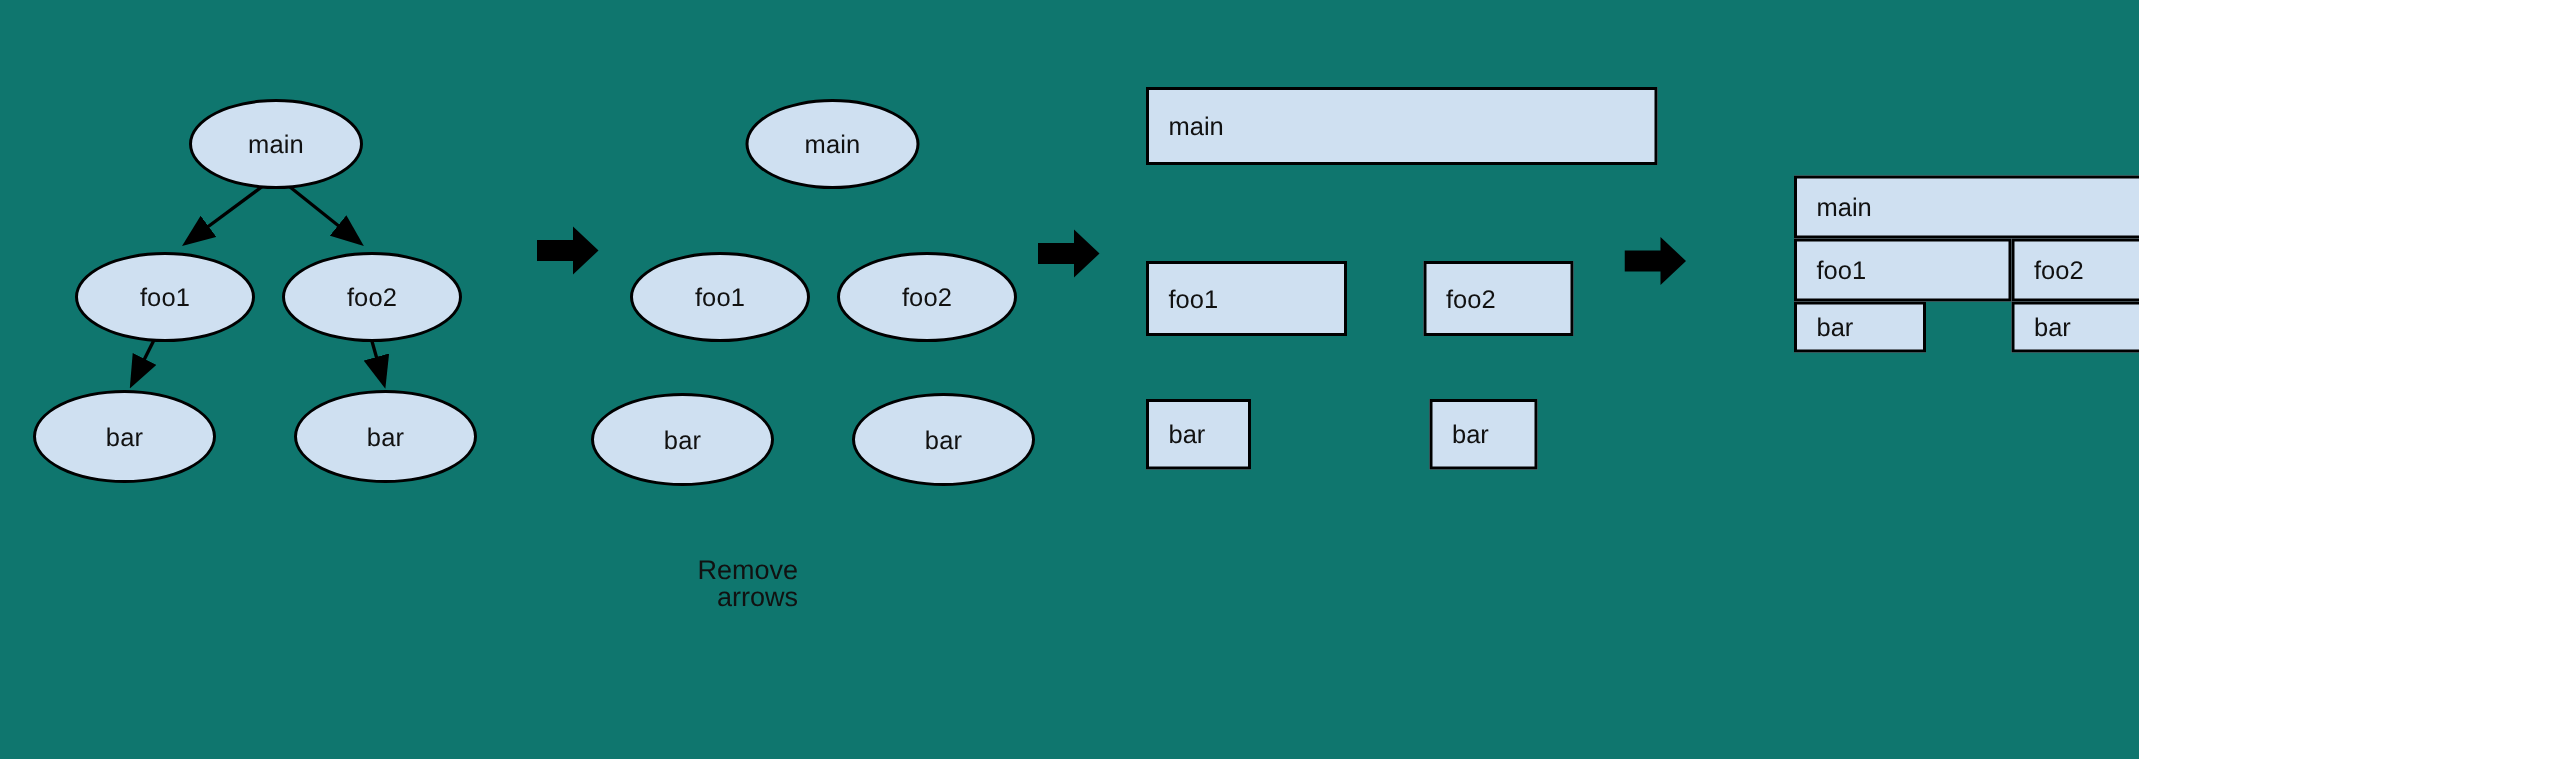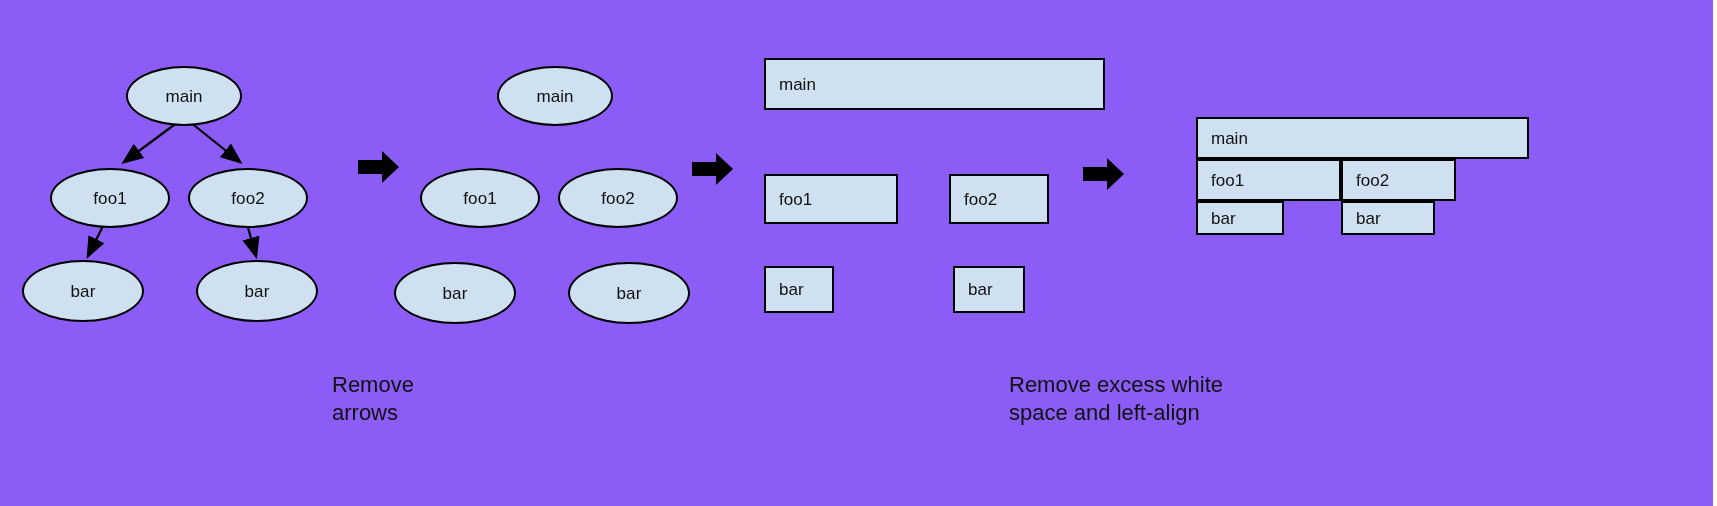--- a/index.html
+++ b/index.html
@@ -6,23 +6,23 @@
     margin: 0;
     padding: 0;
     background: #ffffff;
   }
   body {
     font-family: "Liberation Sans", sans-serif;
     color: #1a1a1a;
   }
   #stage {
     position: relative;
-    width: 1713px;
+    width: 1426px;
     height: 506px;
-    background: #8b5cf6;
+    background: #0f766e;
     overflow: hidden;
   }
 
   
   .ellipse {
     position: absolute;
     box-sizing: border-box;
     background: #cfe0f1;
     border: 2px solid #000000;
     border-radius: 50%;
@@ -74,25 +74,25 @@
     height: 506px;
     pointer-events: none;
   }
 
   
   .step-arrow { position: absolute; }
 
   
   .caption {
     position: absolute;
-    font-size: 22px;
-    line-height: 28px;
+    font-size: 18px;
+    line-height: 18px;
     color: #111111;
     white-space: pre-line;
-    text-align: left;
+    text-align: right;
   }
 </style>
 </head>
 <body>
 
 <div id="stage">
 
   <div>
     <svg class="tree-svg" viewBox="0 0 1717 506" xmlns="http://www.w3.org/2000/svg">
       <defs>
@@ -169,22 +169,20 @@
       <span>bar</span>
     </div>
     <div class="rect" style="left:953px;top:266px;width:72px;height:47px;">
       <span>bar</span>
     </div>
   </div>
 
   <svg class="step-arrow" style="left:1083px;top:157px;width:42px;height:34px;" viewBox="0 0 42 34" xmlns="http://www.w3.org/2000/svg">
     <path d="M0,10 L24,10 L24,1 L41,17 L24,33 L24,24 L0,24 Z" fill="#000000"></path>
   </svg>
-  <div class="caption" style="left:1009px;top:371px;width:260px;">Remove excess white
-space and left-align</div>
 
   <div>
     <div class="flame" style="left:1196px;top:117px;width:333px;height:42px;">
       <span>main</span>
     </div>
     <div class="flame" style="left:1196px;top:159px;width:145px;height:42px;">
       <span>foo1</span>
     </div>
     <div class="flame" style="left:1341px;top:159px;width:115px;height:42px;">
       <span>foo2</span>

